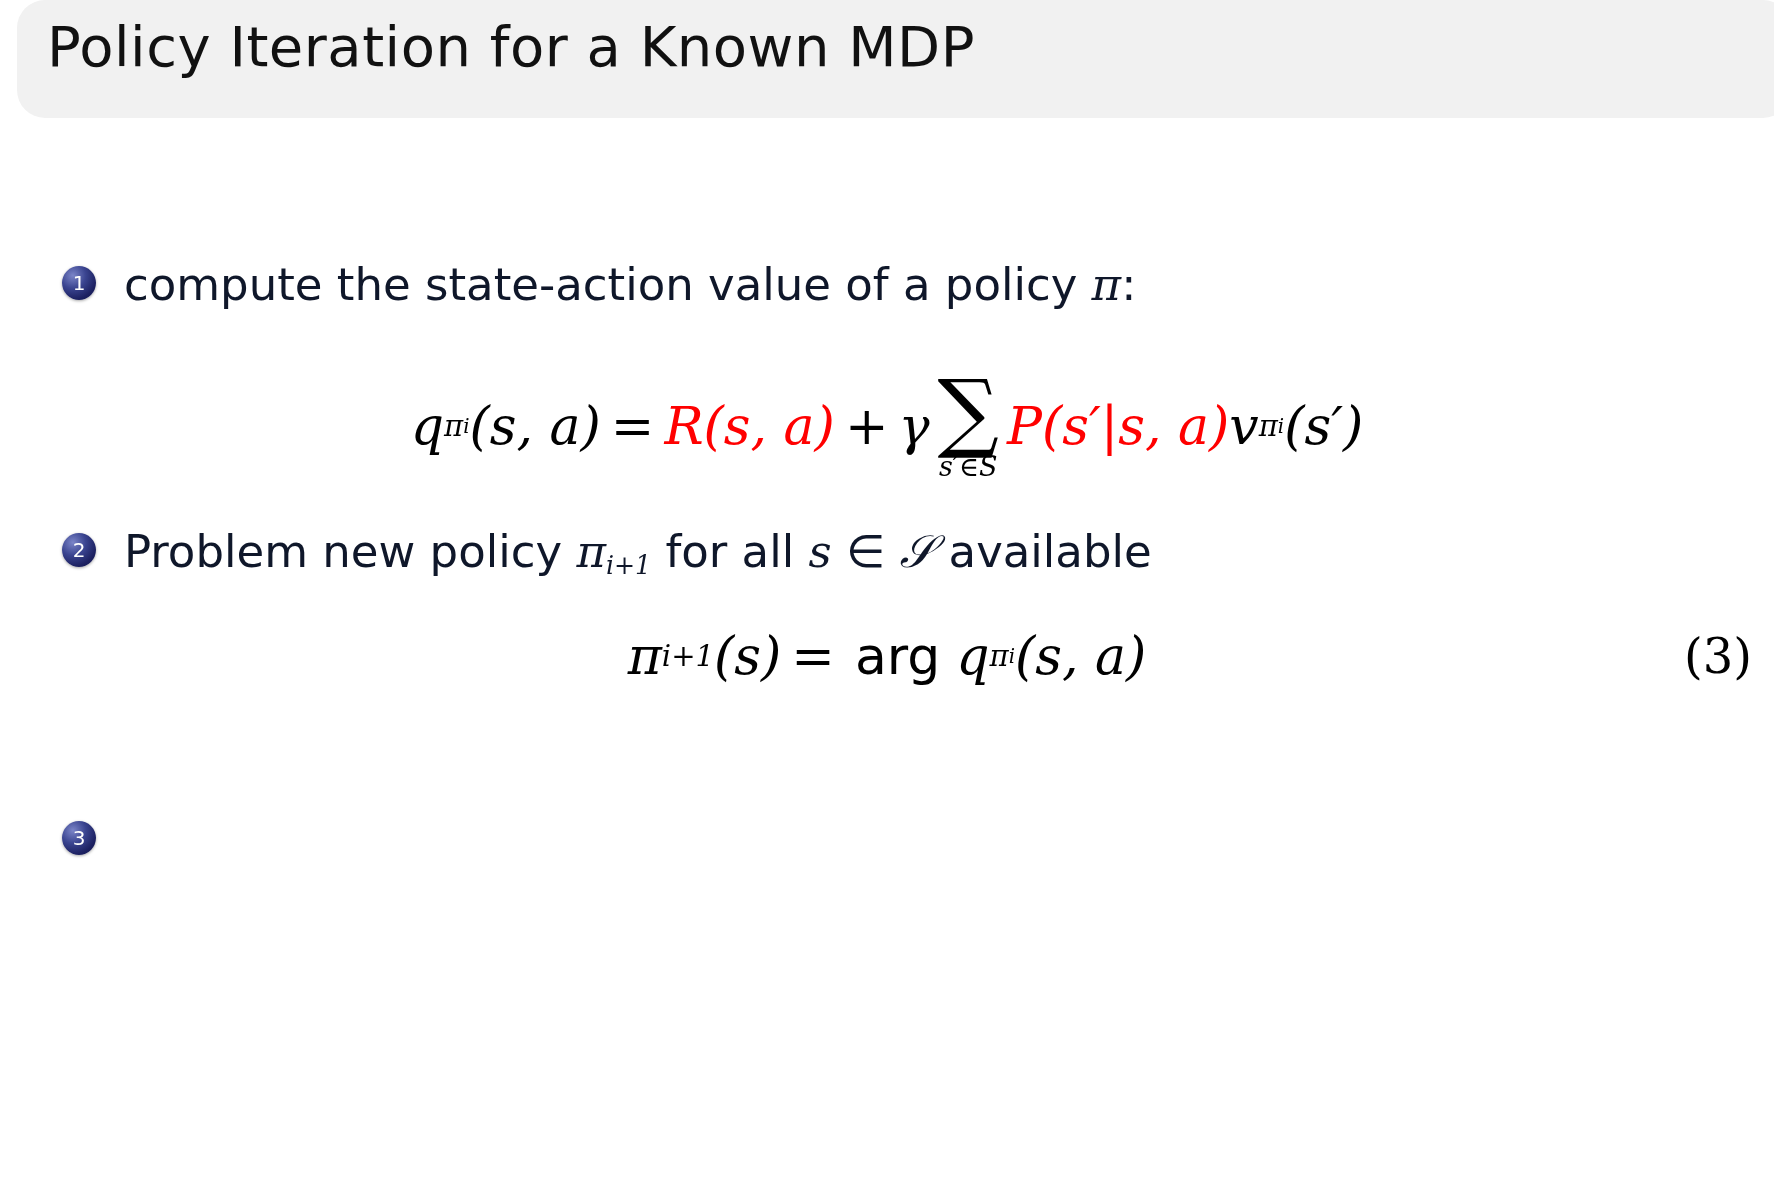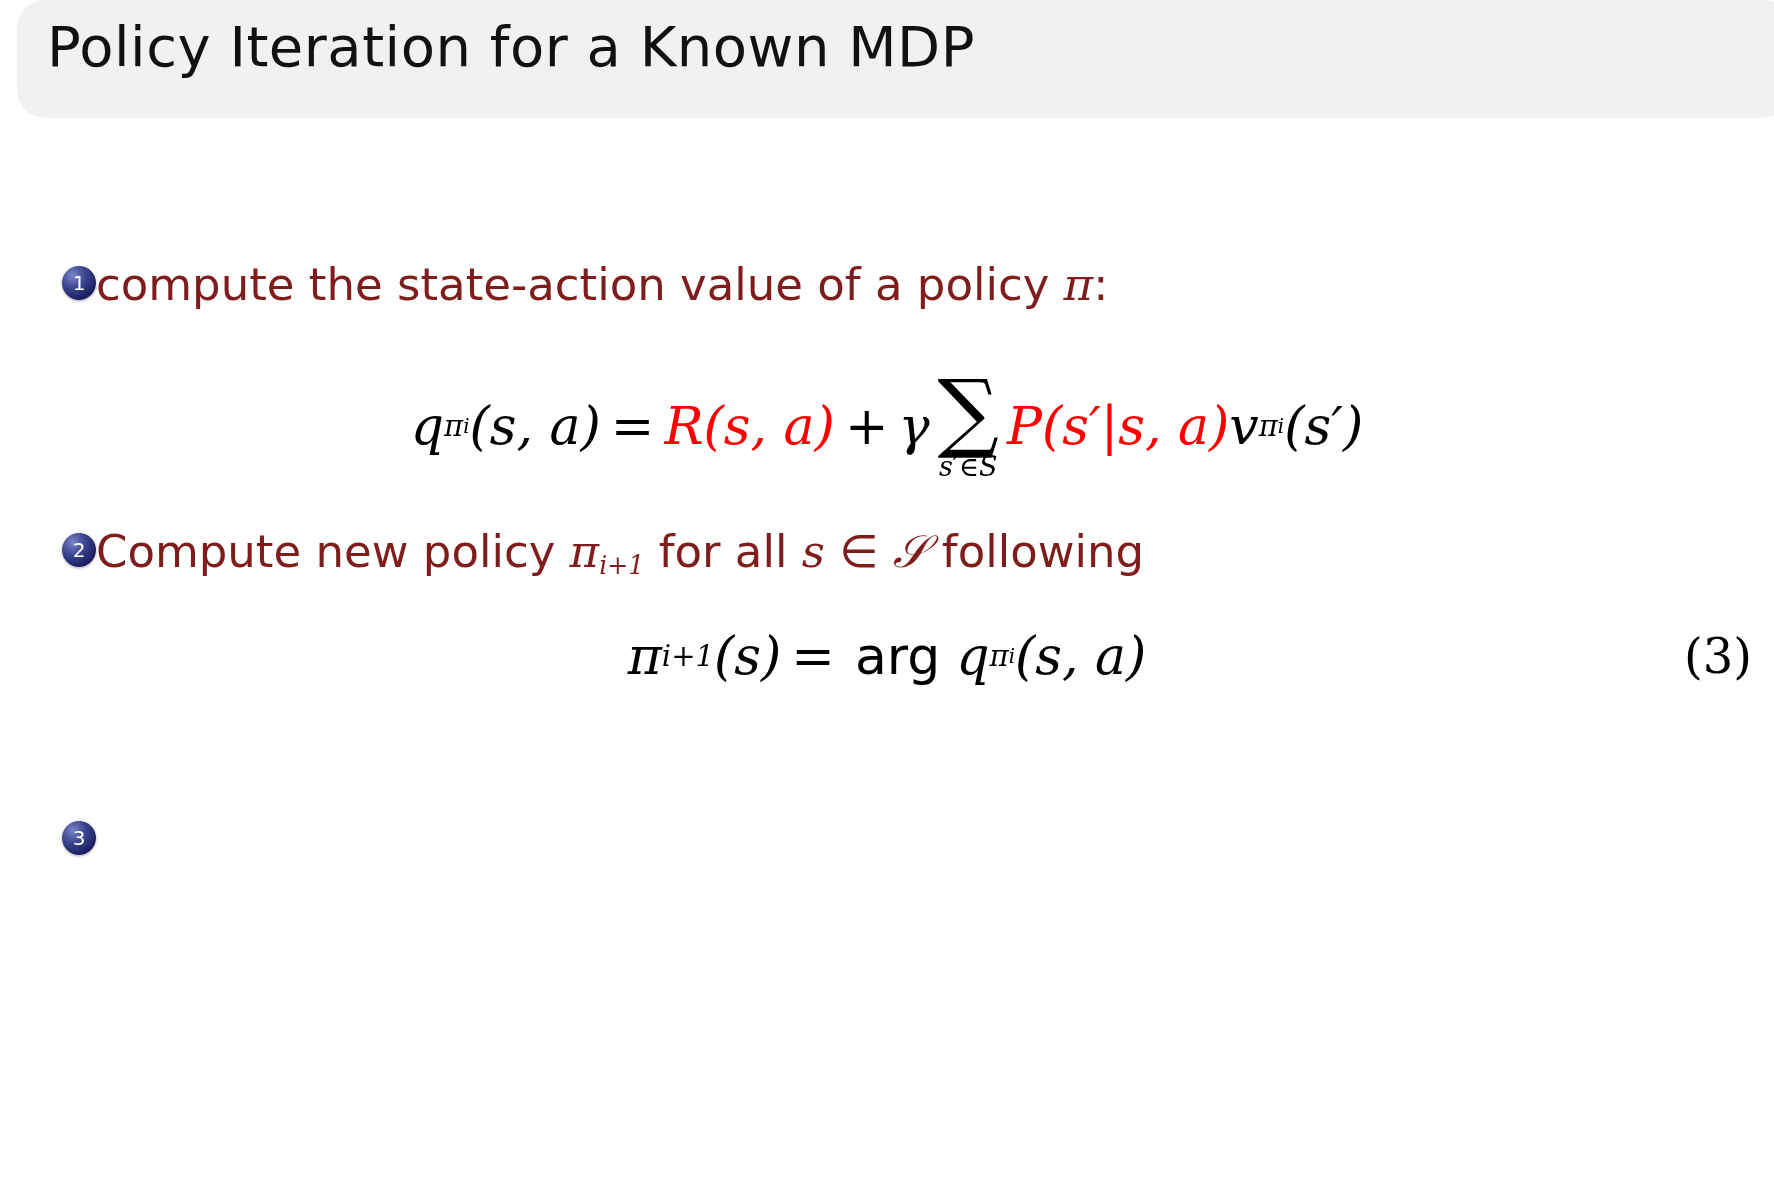--- a/index.html
+++ b/index.html
@@ -65,23 +65,24 @@
     color: #ffffff;
     font-size: 20px;
     line-height: 34px;
     text-align: center;
     font-family: "DejaVu Sans", sans-serif;
     margin-top: 10px;
     user-select: none;
   }
 
   .item-text {
+    margin-left: 28px;
     font-size: 45px;
     line-height: 1.30;
-    color: #7f1d1d;
+    color: #0f172a;
     font-family: "DejaVu Sans", sans-serif;
     white-space: nowrap;
   }
   .item-text.wrap { white-space: normal; }
 
   
   .math {
     font-family: "DejaVu Serif", serif;
     font-style: italic;
   }
@@ -215,21 +216,21 @@
         <span class="math">v</span>
         <sub class="sm math">π</sub>
         <sub class="sm math" style="font-size:0.38em; vertical-align:-0.42em;">i</sub>
         <span class="math tight">(s′)</span>
     </div>
   </div>
 
   <div class="item" style="left:62px; top:405px;">
     <div class="ball">2</div>
     <div class="item-text">
-      <span>Compute new policy </span><span class="math">π</span><sub class="sm math">i+1</sub><span> for all </span><span class="math">s</span>&nbsp;<span class="mathup">∈</span>&nbsp;<span class="cal">𝒮</span><span> following</span>
+      <span>Problem new policy </span><span class="math">π</span><sub class="sm math">i+1</sub><span> for all </span><span class="math">s</span>&nbsp;<span class="mathup">∈</span>&nbsp;<span class="cal">𝒮</span><span> available</span>
     </div>
   </div>
 
   <div class="eqrow" style="top:508px;">
     <div class="eq">
       <span class="math">π</span>
         <sub class="sm math">i+1</sub>
         <span class="math tight">(s)</span>
       <span class="op">=</span>
       <span class="argmax">

